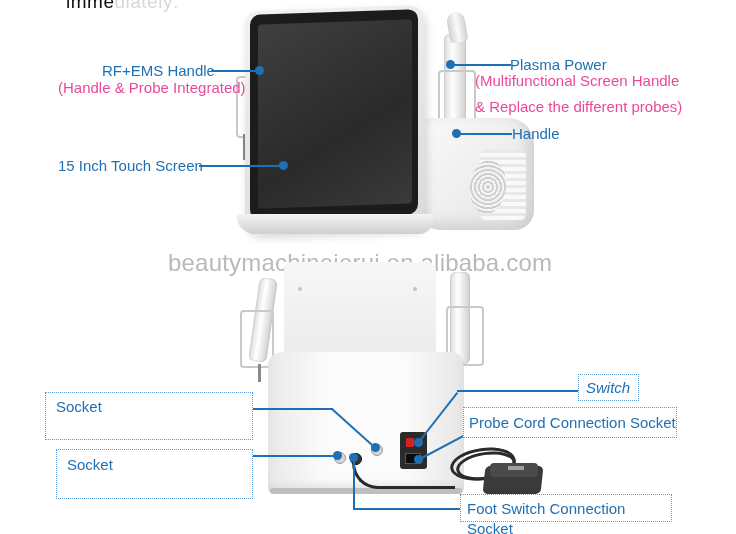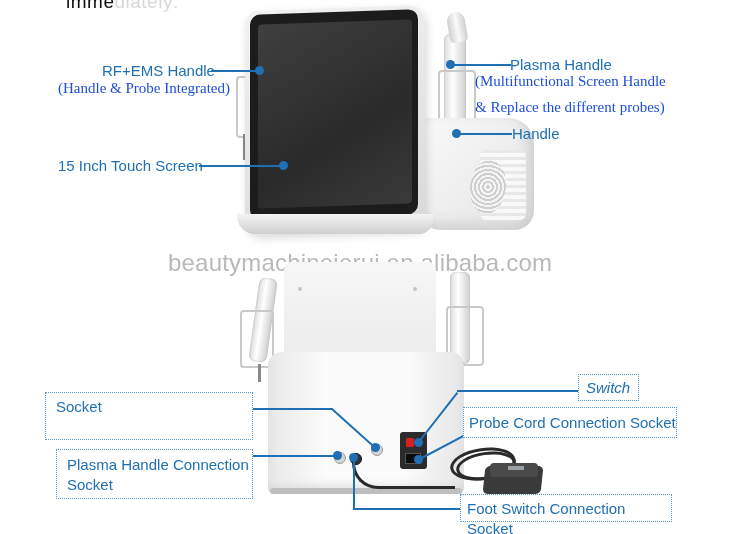--- a/index.html
+++ b/index.html
@@ -7,21 +7,21 @@
     width:736px; height:534px; position:relative; overflow:hidden;
     background:#ffffff;
     font-family:"Liberation Sans", sans-serif;
   }
   .abs { position:absolute; }
   .top-fragment {
     left:66px; top:-9px; font-size:19px; color:#111; letter-spacing:0.5px;
   }
   .top-fragment .faded { color:#d8d8d8; }
   .blue { color:#1f6fb4; }
-  .black { color:#1d4ed8;font-family:Liberation Serif, serif; }
+  .black { color:#ec4899; }
   .label { font-size:15px; white-space:nowrap; line-height:18px; }
   .hline { position:absolute; height:2px; background:#1f6fb4; }
   .vline { position:absolute; width:2px; background:#1f6fb4; }
   .dot { position:absolute; width:9px; height:9px; border-radius:50%; background:#1f6fb4; }
   .dline { position:absolute; height:2px; background:#1f6fb4; transform-origin:0 50%; }
   .box {
     position:absolute; border:1.5px dotted #5b9bd5; background:#fff;
     color:#1f6fb4; font-size:15px; line-height:20px; box-sizing:border-box;
   }
   .watermark {
@@ -135,21 +135,21 @@
   <div class="abs label black" style="left:58px;top:79px;">(Handle &amp; Probe Integrated)</div>
   <div class="hline" style="left:211px;top:70px;width:48px;"></div>
   <div class="dot" style="left:255px;top:66px;"></div>
 
   <div class="abs label blue" style="left:58px;top:157px;">15 Inch Touch Screen</div>
   <div class="hline" style="left:199px;top:165px;width:84px;"></div>
   <div class="dot" style="left:279px;top:161px;"></div>
 
   <div class="dot" style="left:446px;top:60px;"></div>
   <div class="hline" style="left:451px;top:64px;width:60px;"></div>
-  <div class="abs label blue" style="left:510px;top:56px;">Plasma Handle</div>
+  <div class="abs label blue" style="left:510px;top:56px;">Plasma Power</div>
   <div class="abs label black" style="left:475px;top:72px;">(Multifunctional Screen Handle</div>
   <div class="abs label black" style="left:475px;top:98px;">&amp; Replace the different probes)</div>
 
   <div class="dot" style="left:452px;top:129px;"></div>
   <div class="hline" style="left:458px;top:133px;width:54px;"></div>
   <div class="abs label blue" style="left:512px;top:125px;">Handle</div>
 </div>
 
 <div class="abs watermark">beautymachinejerui.en.alibaba.com</div>
 
@@ -186,21 +186,20 @@
   <div class="abs pedal-plate"></div>
 
   <div class="box" style="left:45px;top:392px;width:208px;height:48px;padding:4px 0 0 10px;">
     <div>Socket</div>
   </div>
   <div class="hline" style="left:253px;top:408px;width:80px;"></div>
   <div class="dline" style="left:332px;top:408px;width:55px;transform:rotate(42deg);"></div>
   <div class="dot" style="left:371px;top:443px;"></div>
 
   <div class="box" style="left:56px;top:449px;width:197px;height:50px;padding:5px 0 0 10px;">
-    <div>Plasma Handle Connection</div>
     <div>Socket</div>
   </div>
   <div class="hline" style="left:253px;top:455px;width:82px;"></div>
   <div class="dot" style="left:333px;top:451px;"></div>
 
   <div class="dot" style="left:349px;top:453px;"></div>
   <div class="vline" style="left:353px;top:458px;height:52px;"></div>
   <div class="hline" style="left:353px;top:508px;width:108px;"></div>
   <div class="box" style="left:460px;top:494px;width:212px;height:28px;padding:4px 0 0 6px;">
     <div>Foot Switch Connection Socket</div>

